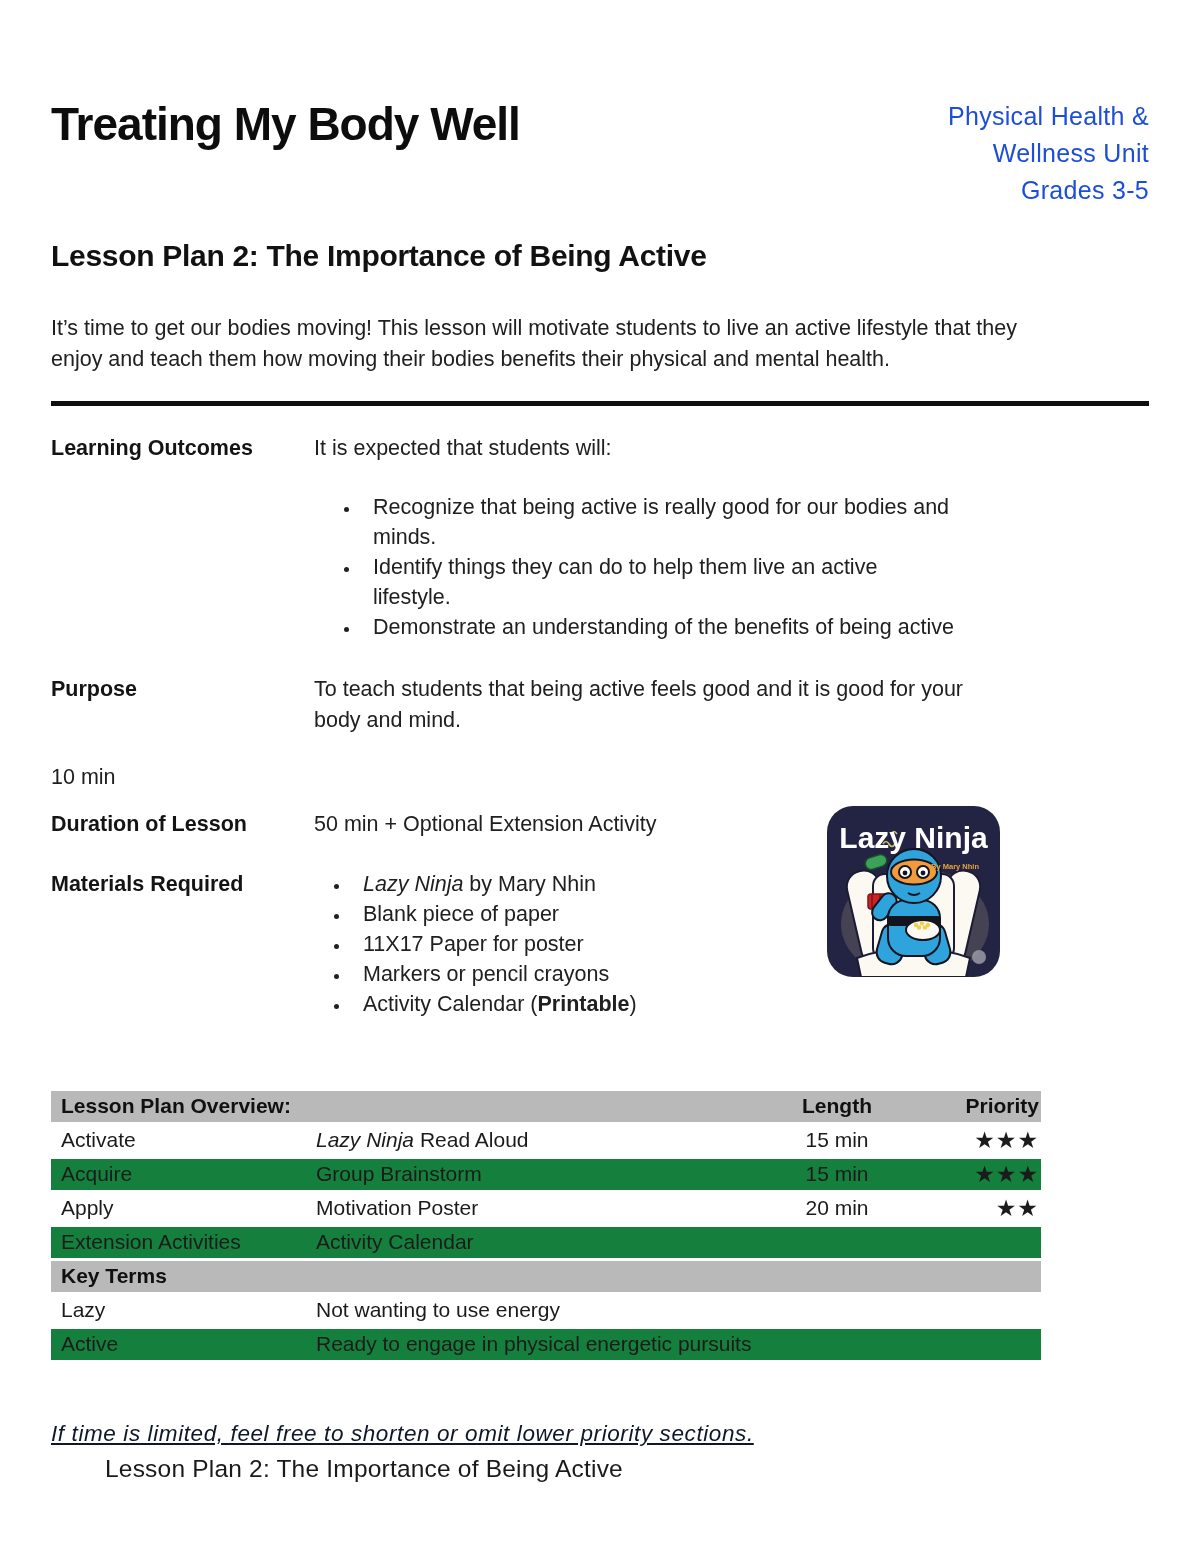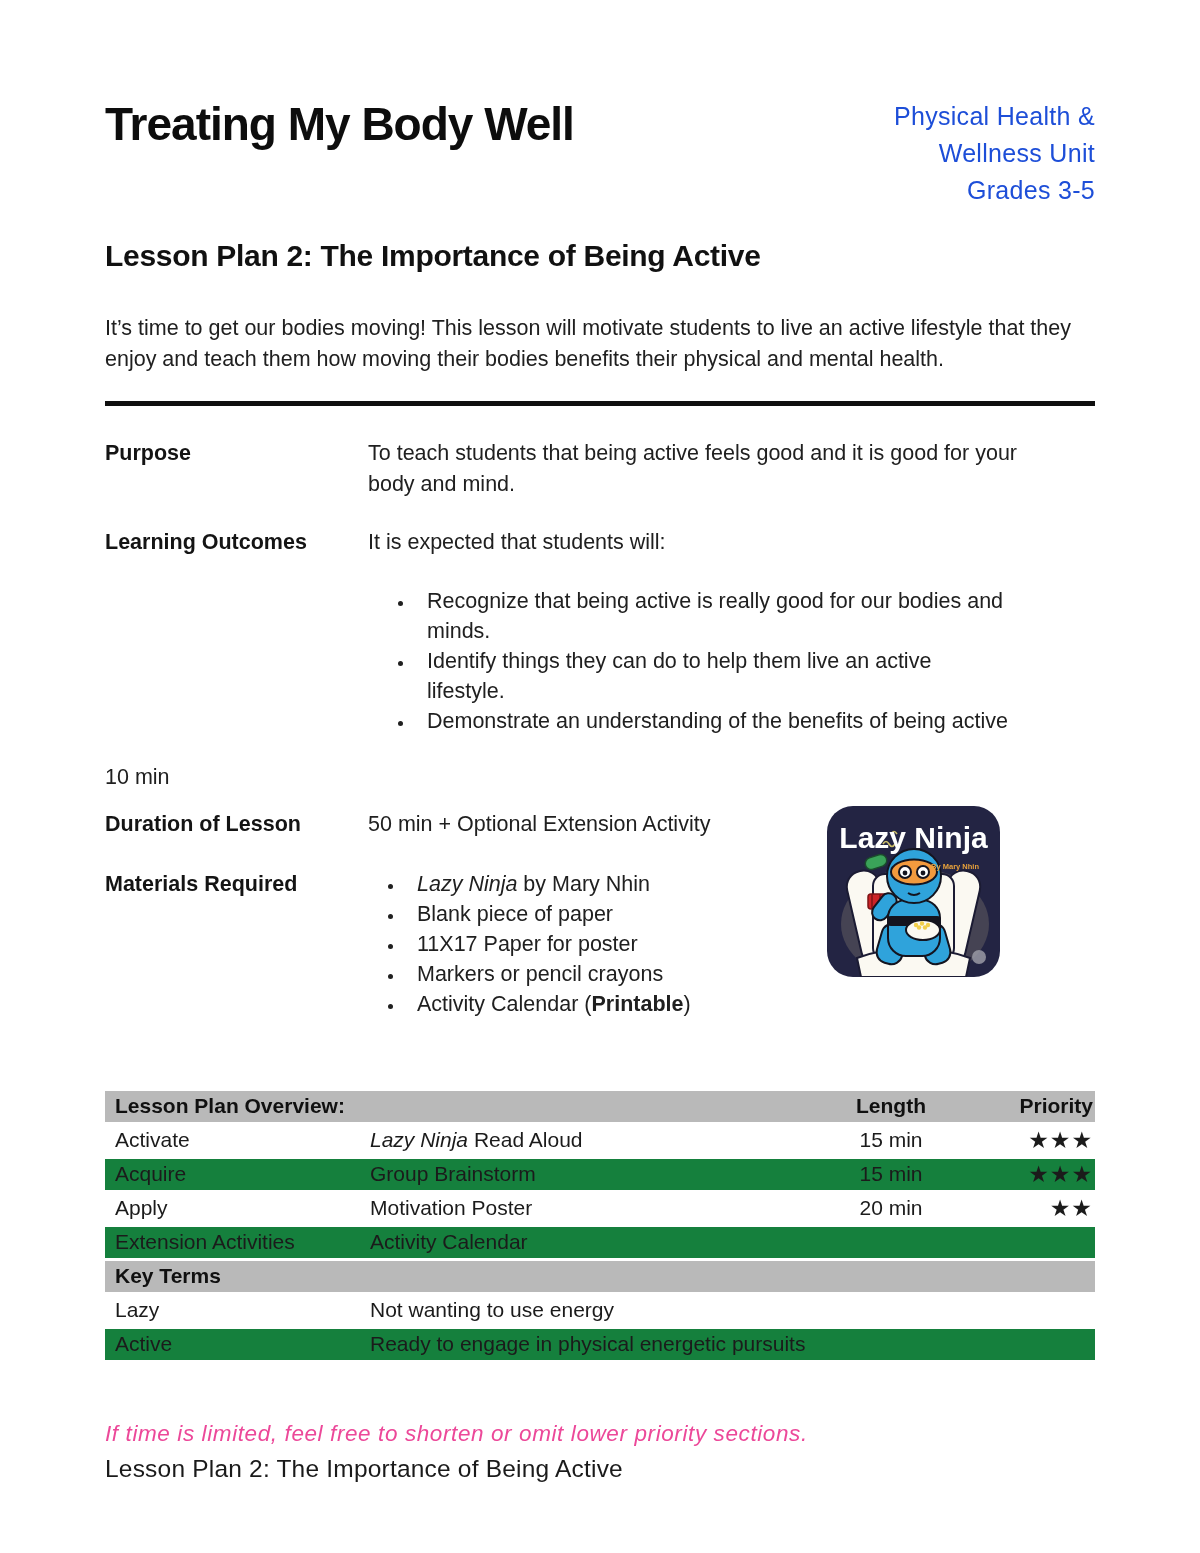--- a/index.html
+++ b/index.html
@@ -4,21 +4,21 @@
 <style>
   * { margin: 0; padding: 0; box-sizing: border-box; }
   html, body { background: #ffffff; }
   body {
     width: 1200px; height: 1553px;
     font-family: "Liberation Sans", sans-serif;
     color: #1c1c1c;
     overflow: hidden;
     position: relative;
   }
-  .page { position: relative; width: 1200px; height: 1519px; padding: 0 105px; }
+  .page { position: relative; width: 1200px; height: 1519px; padding: 0 51px; }
 
   
   .header-row { display: flex; justify-content: space-between; align-items: flex-start; padding-top: 96px; }
   .doc-title {
     font-size: 46px; font-weight: bold; letter-spacing: -1px;
     color: #0d0d0d; line-height: 56px;
   }
   .unit-block {
     text-align: right; font-weight: 300; color: #1d4ed8;
     font-size: 25px; line-height: 37px; letter-spacing: 0.3px; margin-top: 2px;
@@ -69,21 +69,21 @@
   table.overview .cell-num  { text-align: center; }
   table.overview .cell-stars{ text-align: right; padding-right: 2px; font-size: 23px; letter-spacing: 1px; line-height: 26px; }
   tr.head-row th { background: #b9b9b9; font-weight: bold; color: #101010; }
   tr.section-row td { background: #b9b9b9; font-weight: bold; color: #101010; }
   tr.shade td { background: #15803d; }
   tr.plain td { background: #ffffff; }
 
   
   .note {
     margin-top: 58px; font-style: italic; font-weight: 300;
-    font-size: 22.5px; letter-spacing: 0.6px; color: #ec4899;
+    font-size: 22.5px; letter-spacing: 0.6px; color: #0f172a; text-decoration: underline;
   }
   .footer-line {
     position: absolute; left: 105px; top: 1455px;
     font-size: 24.5px; font-weight: 400; letter-spacing: 0.2px; color: #1a1a1a;
   }
 </style>
 </head>
 <body>
 
 <div class="page">
@@ -93,36 +93,36 @@
     <div class="unit-block">
       <div>Physical Health &amp;</div>
       <div>Wellness Unit</div>
       <div>Grades 3-5</div>
     </div>
   </div>
 
   <div class="lesson-heading">Lesson Plan 2: The Importance of Being Active</div>
   <p class="intro">It’s time to get our bodies moving! This lesson will motivate students to live an active lifestyle that they enjoy and teach them how moving their bodies benefits their physical and mental health.</p>
   <div class="rule"></div>
-
-  <div class="detail-row row-purpose">
-    <div class="detail-label">Purpose</div>
-    <div class="detail-value">To teach students that being active feels good and it is good for your body and mind.</div>
-  </div>
 
   <div class="detail-row row-outcomes">
     <div class="detail-label">Learning Outcomes</div>
     <div class="detail-value">
       <div>It is expected that students will:</div>
       <ul class="outcomes">
         <li>Recognize that being active is really good for our bodies and minds.</li>
         <li>Identify things they can do to help them live an active lifestyle.</li>
         <li>Demonstrate an understanding of the benefits of being active</li>
       </ul>
     </div>
+  </div>
+
+  <div class="detail-row row-purpose">
+    <div class="detail-label">Purpose</div>
+    <div class="detail-value">To teach students that being active feels good and it is good for your body and mind.</div>
   </div>
 
   <div class="detail-row row-prep">
     <div class="detail-value">10 min</div>
   </div>
   <div class="detail-row row-duration">
     <div class="detail-label">Duration of Lesson</div>
     <div class="detail-value">50 min + Optional Extension Activity</div>
   </div>
 

